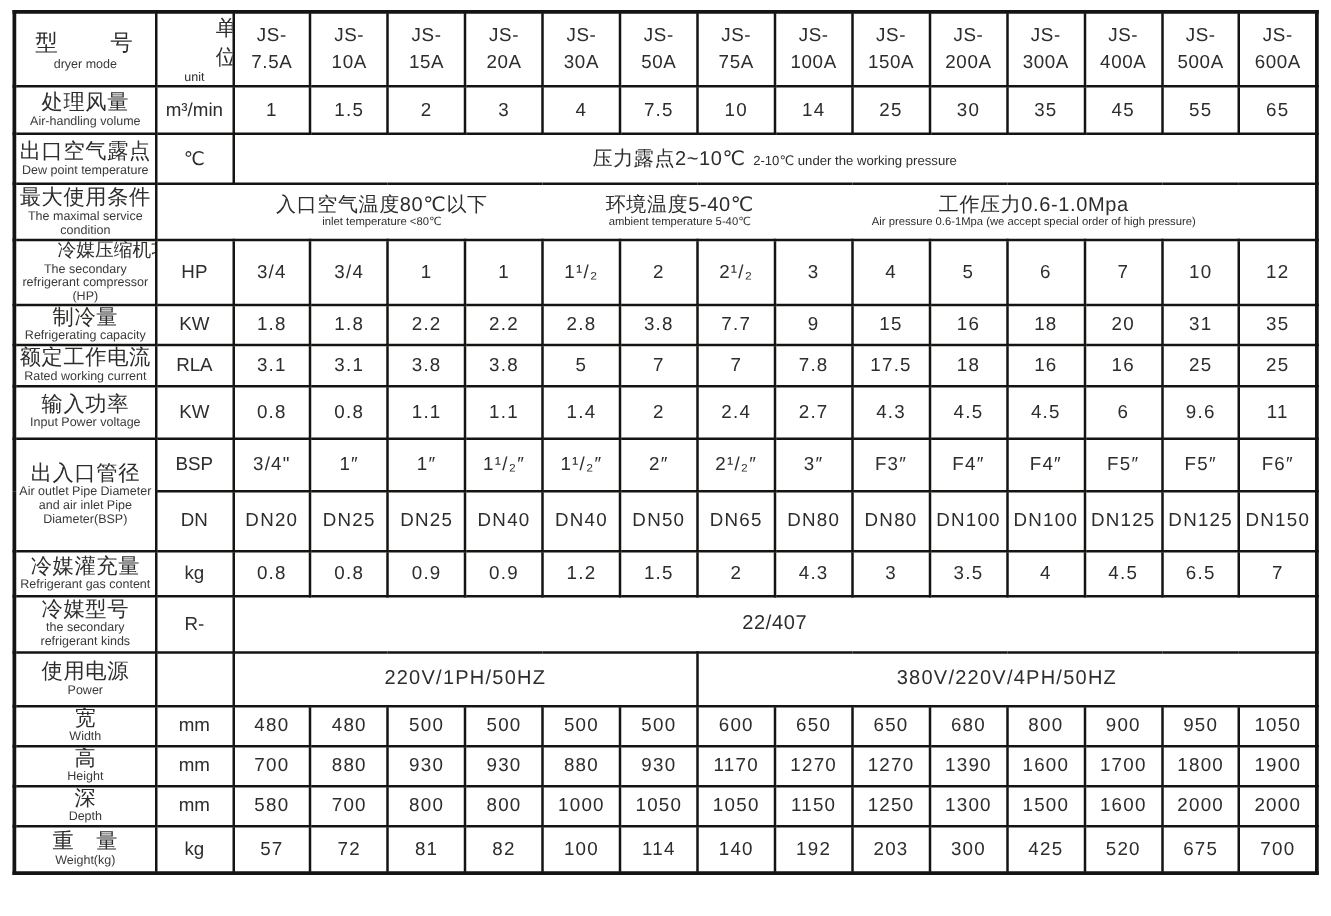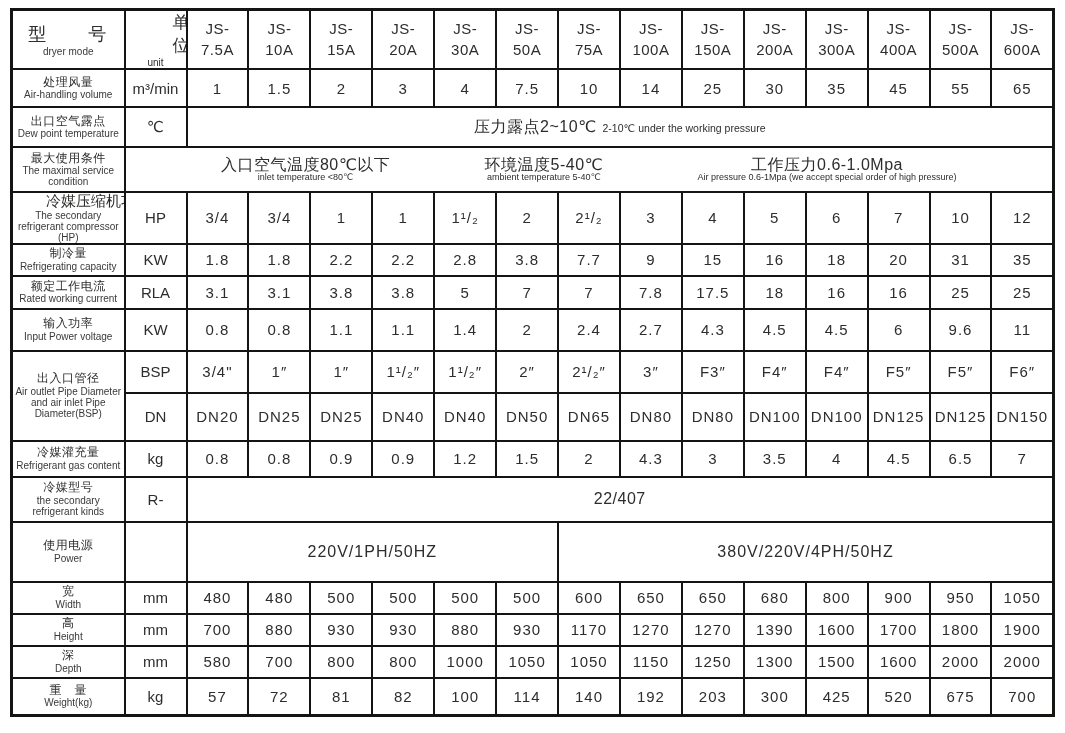--- a/index.html
+++ b/index.html
@@ -17,21 +17,21 @@
   td,th{border:2px solid #161412;text-align:center;vertical-align:middle;padding:0 1px;
         overflow:hidden;font-weight:normal;}
   thead tr{height:52px;}
 
   .corner-zh{font-size:18px;letter-spacing:2px;}
   .corner-en{font-size:10px;color:#3a3938;}
   .unit-zh{font-size:17px;padding-left:46px;}
   .unit-en{font-size:10px;}
   .model-cell{font-size:15px;line-height:1.35;letter-spacing:.5px;}
 
-  .lab-zh{font-size:12px;line-height:1.1;letter-spacing:.5px;white-space:nowrap;}
+  .lab-zh{font-size:17px;line-height:1.1;letter-spacing:.5px;white-space:nowrap;}
   .lab-zh.small{font-size:15px;letter-spacing:0;margin-left:32px;}
   .lab-en{font-size:10px;line-height:1.1;color:#3a3938;}
   .unit-val{font-size:15px;}
   .val{font-size:15px;letter-spacing:1px;white-space:nowrap;}
 
   .span-main{font-size:16px;letter-spacing:.5px;}
   .span-sub{font-size:10.5px;margin-left:6px;}
   .cond-wrap{display:flex;justify-content:space-evenly;align-items:flex-start;width:100%;}
   .cond-main{font-size:16px;line-height:1.1;letter-spacing:.5px;white-space:nowrap;}
   .cond-sub{font-size:9px;line-height:1.1;white-space:nowrap;}
@@ -324,21 +324,21 @@
           <td class="val">7</td>
         </tr>
         <tr style="height: 45px;">
           <td>
             <div class="lab-zh">冷媒型号</div>
             <div class="lab-en">the secondary refrigerant kinds</div>
           </td>
           <td class="unit-val">R-</td>
           <td colspan="14"><span class="span-main">22/407</span></td>
         </tr>
-        <tr style="height: 60px;">
+        <tr style="height: 43px;">
           <td>
             <div class="lab-zh">使用电源</div>
             <div class="lab-en">Power</div>
           </td>
           <td class="unit-val"></td>
           <td class="power-span" colspan="6">220V/1PH/50HZ</td>
           <td class="power-span" colspan="8">380V/220V/4PH/50HZ</td>
         </tr>
         <tr style="height: 32px;">
           <td>

